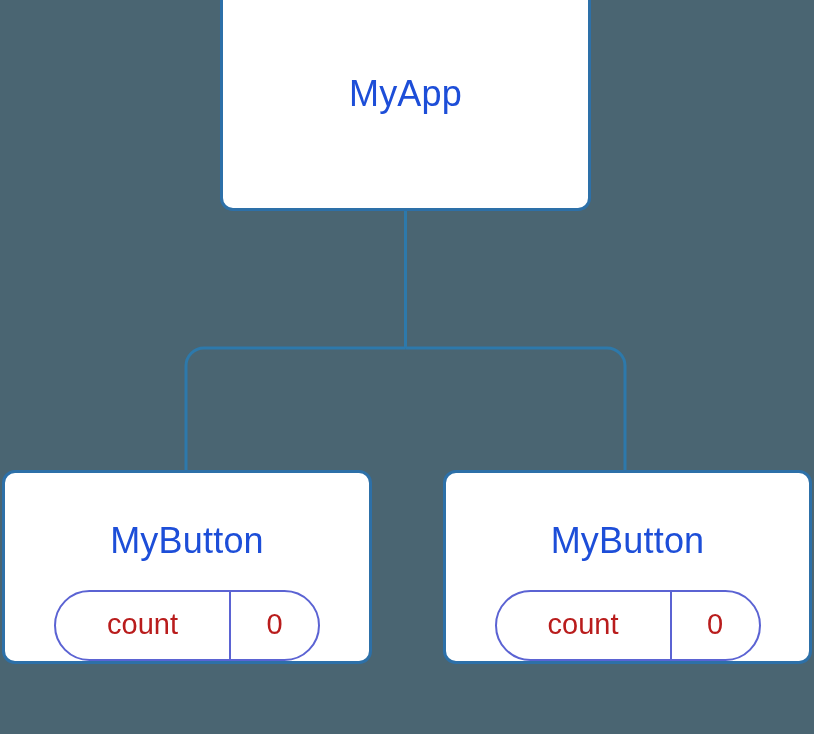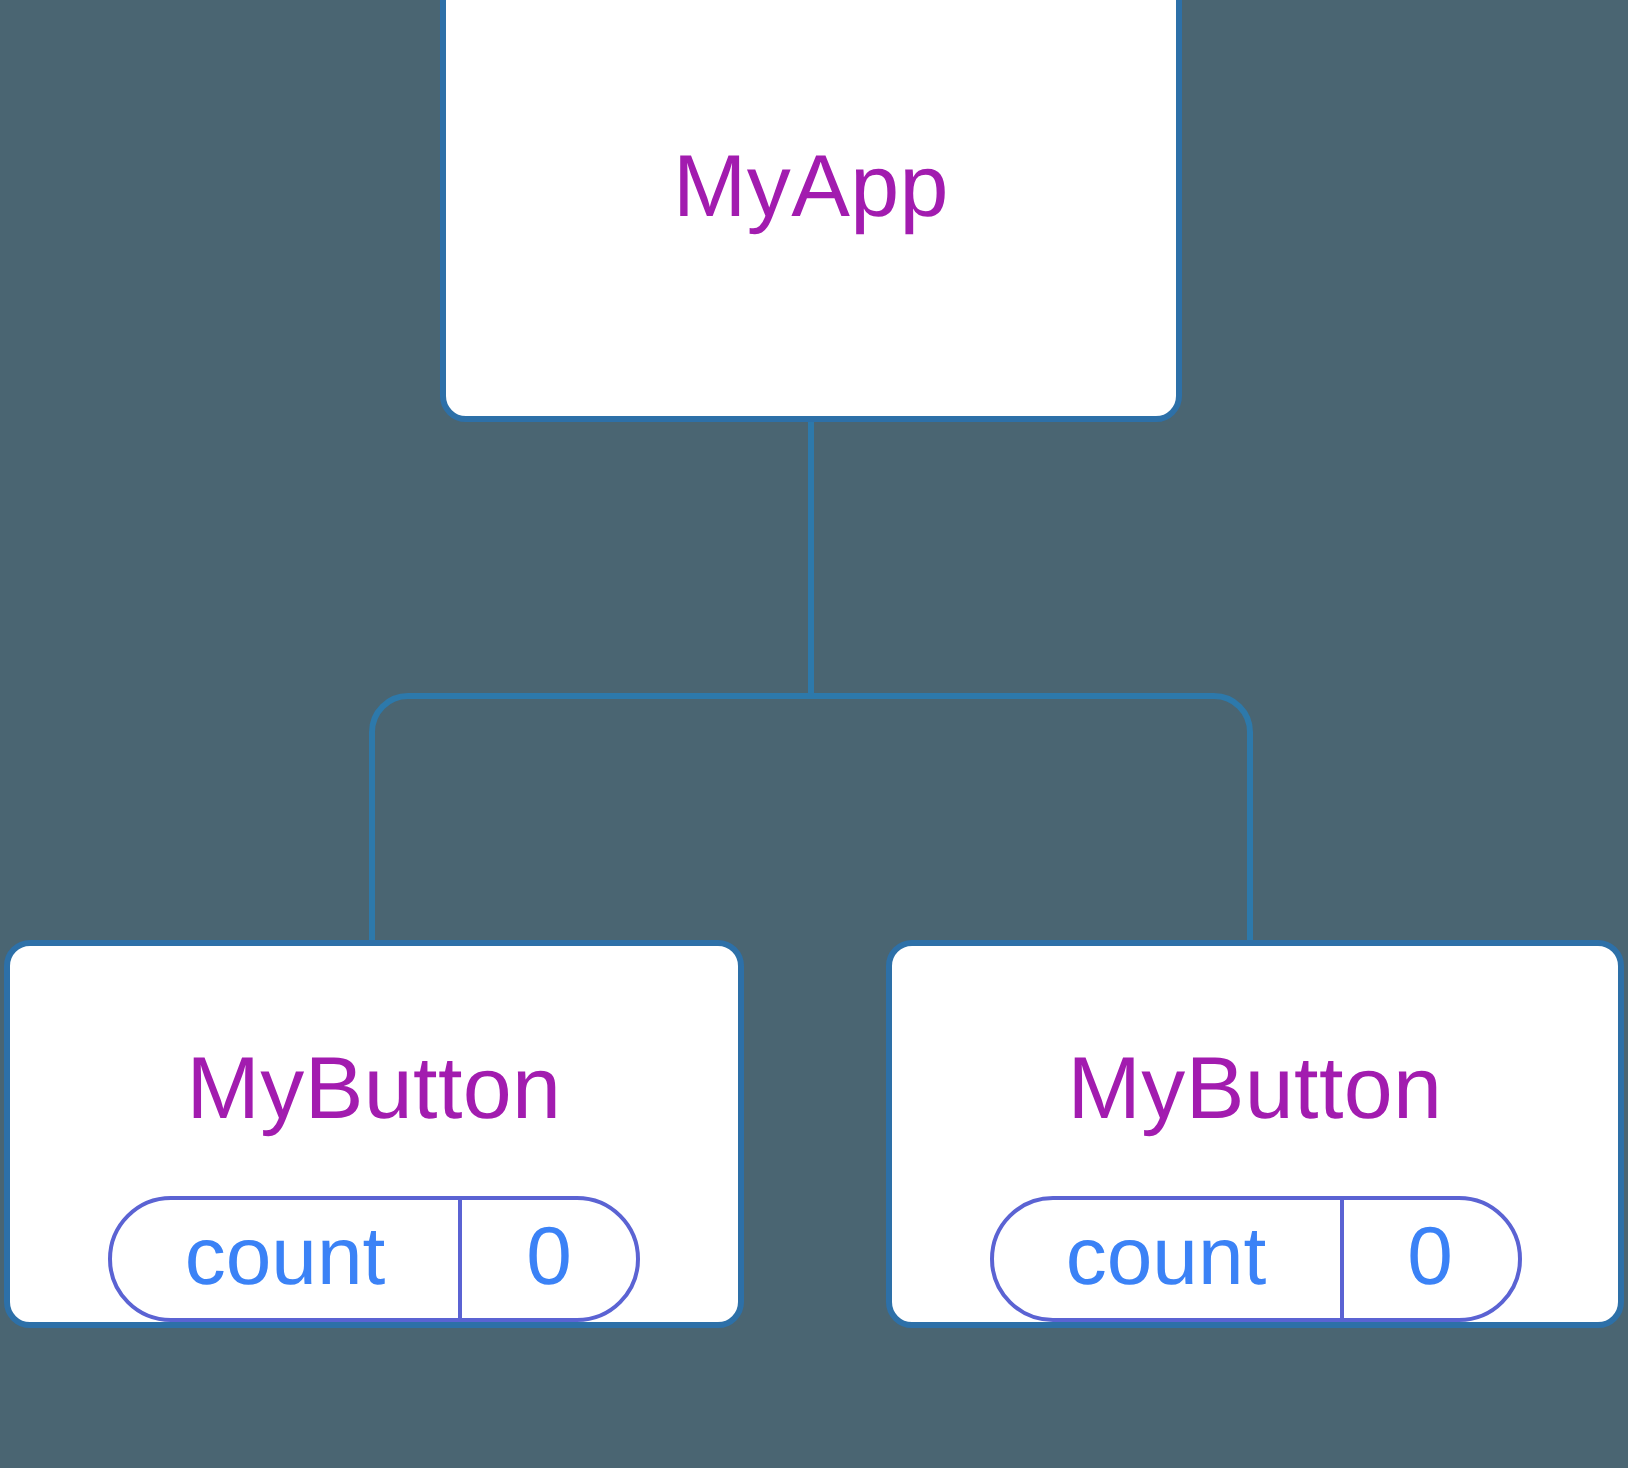--- a/index.html
+++ b/index.html
@@ -33,22 +33,22 @@
     background: #ffffff;
     border: 3px solid #2d70a8;
     border-radius: 13px;
     box-sizing: border-box;
     display: flex;
     flex-direction: column;
     align-items: center;
     z-index: 2;
   }
   .node-title {
-    color: #a21caf;
-    font-size: 44px;
+    color: #1d4ed8;
+    font-size: 36px;
     line-height: 1;
     letter-spacing: 0.2px;
     white-space: nowrap;
   }
   
   #node-root {
     left: 220px;
     top: -42px;
     width: 371px;
     height: 253px;
@@ -82,22 +82,22 @@
     border-radius: 52px;
     box-sizing: border-box;
     display: flex;
     align-items: stretch;
     overflow: hidden;
   }
   .pill-key, .pill-val {
     display: flex;
     align-items: center;
     justify-content: center;
-    color: #3b82f6;
-    font-size: 41px;
+    color: #b91c1c;
+    font-size: 29px;
     line-height: 1;
     white-space: nowrap;
   }
   .pill-key {
     flex: 0 0 173px;
     border-right: 2px solid #5b63d3;
     padding-bottom: 2px;
   }
   .pill-val {
     flex: 1 1 auto;

